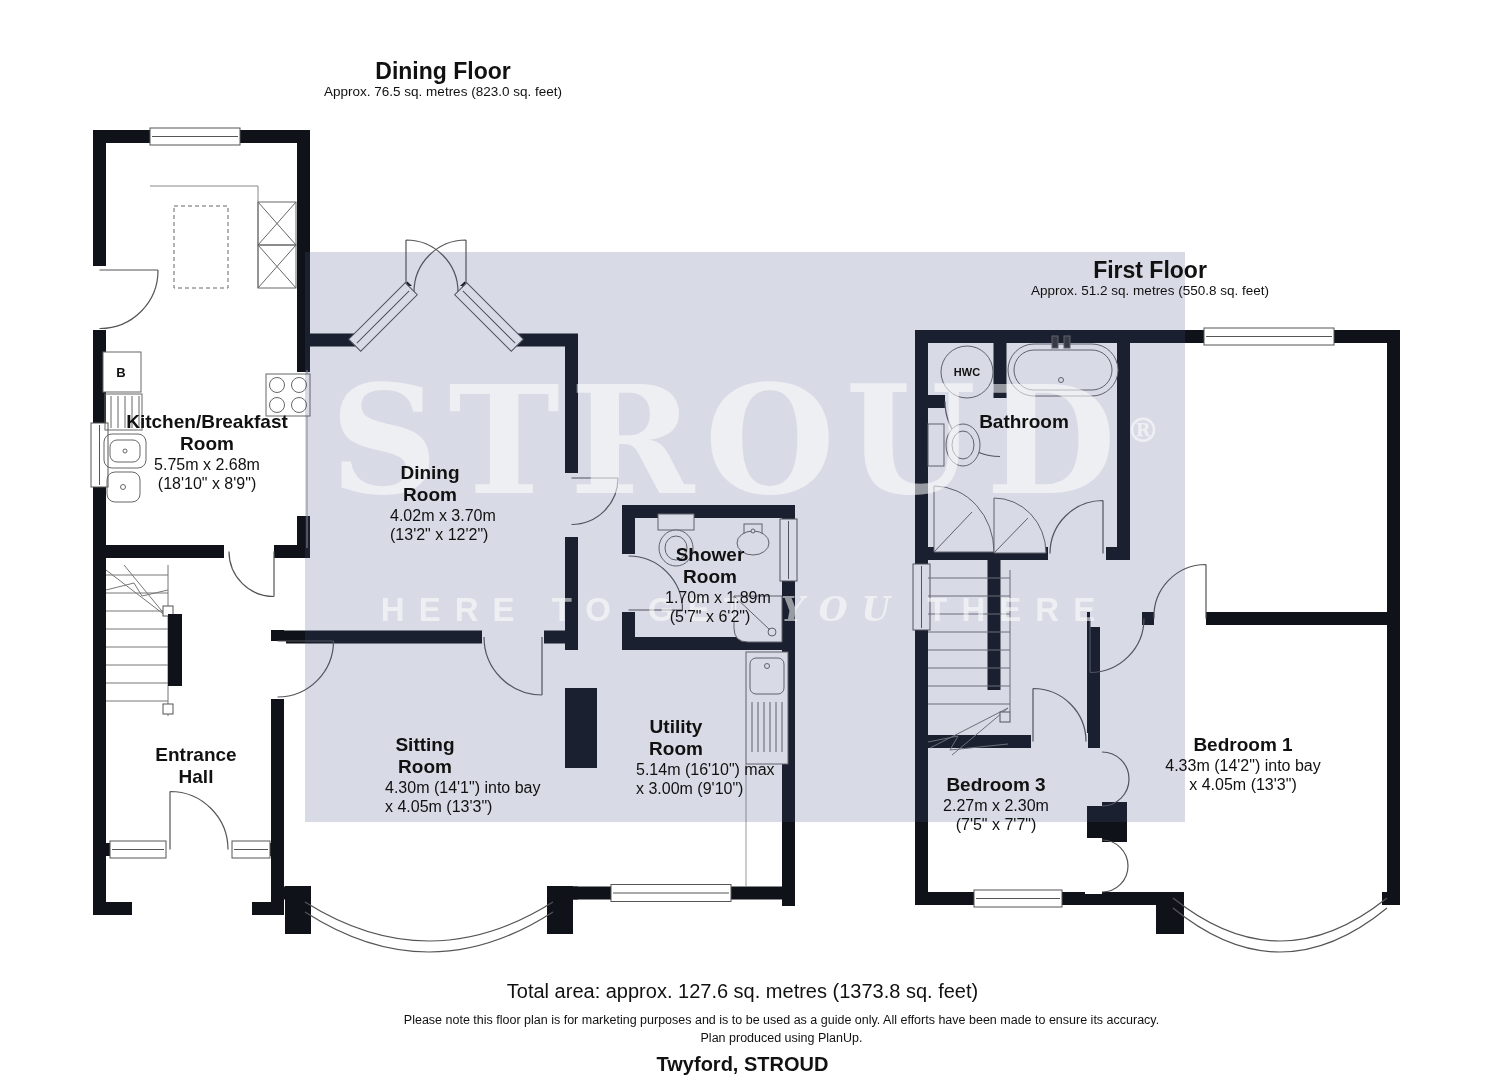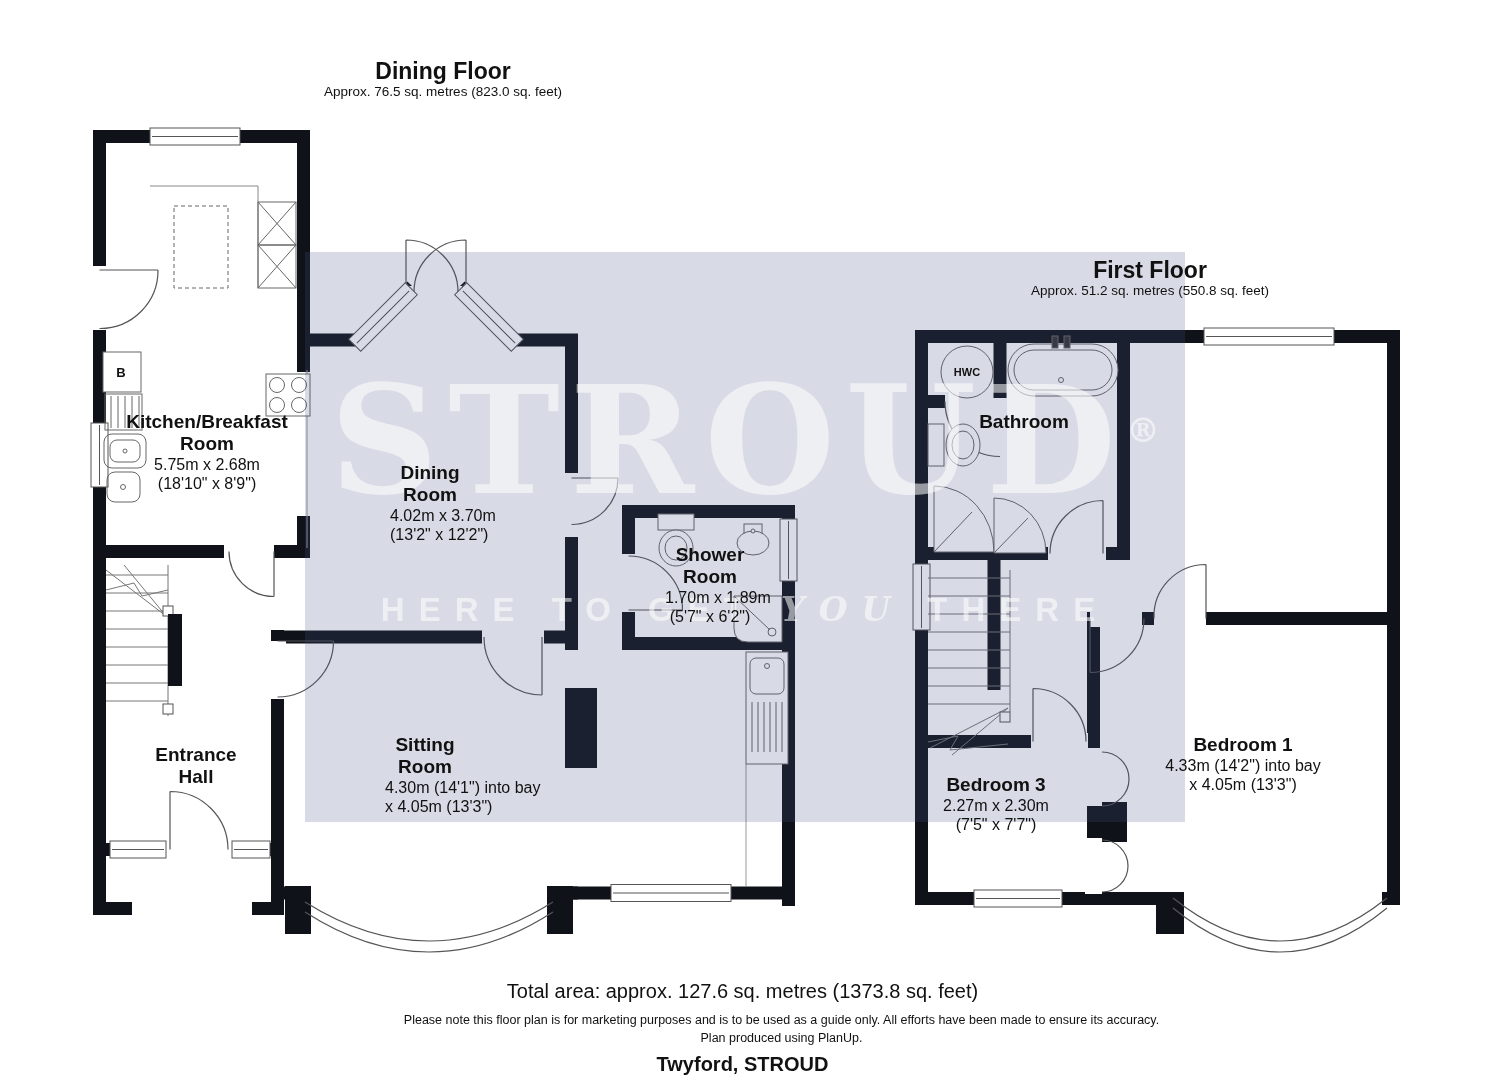--- a/index.html
+++ b/index.html
@@ -320,20 +320,25 @@
       <div class="rdim">4.02m x 3.70m</div>
       <div class="rdim">(13'2" x 12'2")</div>
     </div>
 
     <div class="lbl" style="left:710px;top:544px;width:90px;">
       <div class="rname">Shower Room</div>
       <div class="rdim">1.70m x 1.89m</div>
       <div class="rdim">(5'7" x 6'2")</div>
     </div>
 
+    <div class="lbl" style="left:676px;top:716px;width:80px;">
+      <div class="rname">Utility Room</div>
+      <div class="rdim">5.14m (16'10") max</div>
+      <div class="rdim">x 3.00m (9'10")</div>
+    </div>
 
     <div class="lbl" style="left:425px;top:734px;width:80px;">
       <div class="rname">Sitting Room</div>
       <div class="rdim">4.30m (14'1") into bay</div>
       <div class="rdim">x 4.05m (13'3")</div>
     </div>
 
     <div class="lbl" style="left:196px;top:744px;width:110px;">
       <div class="rname">Entrance Hall</div>
     </div>

